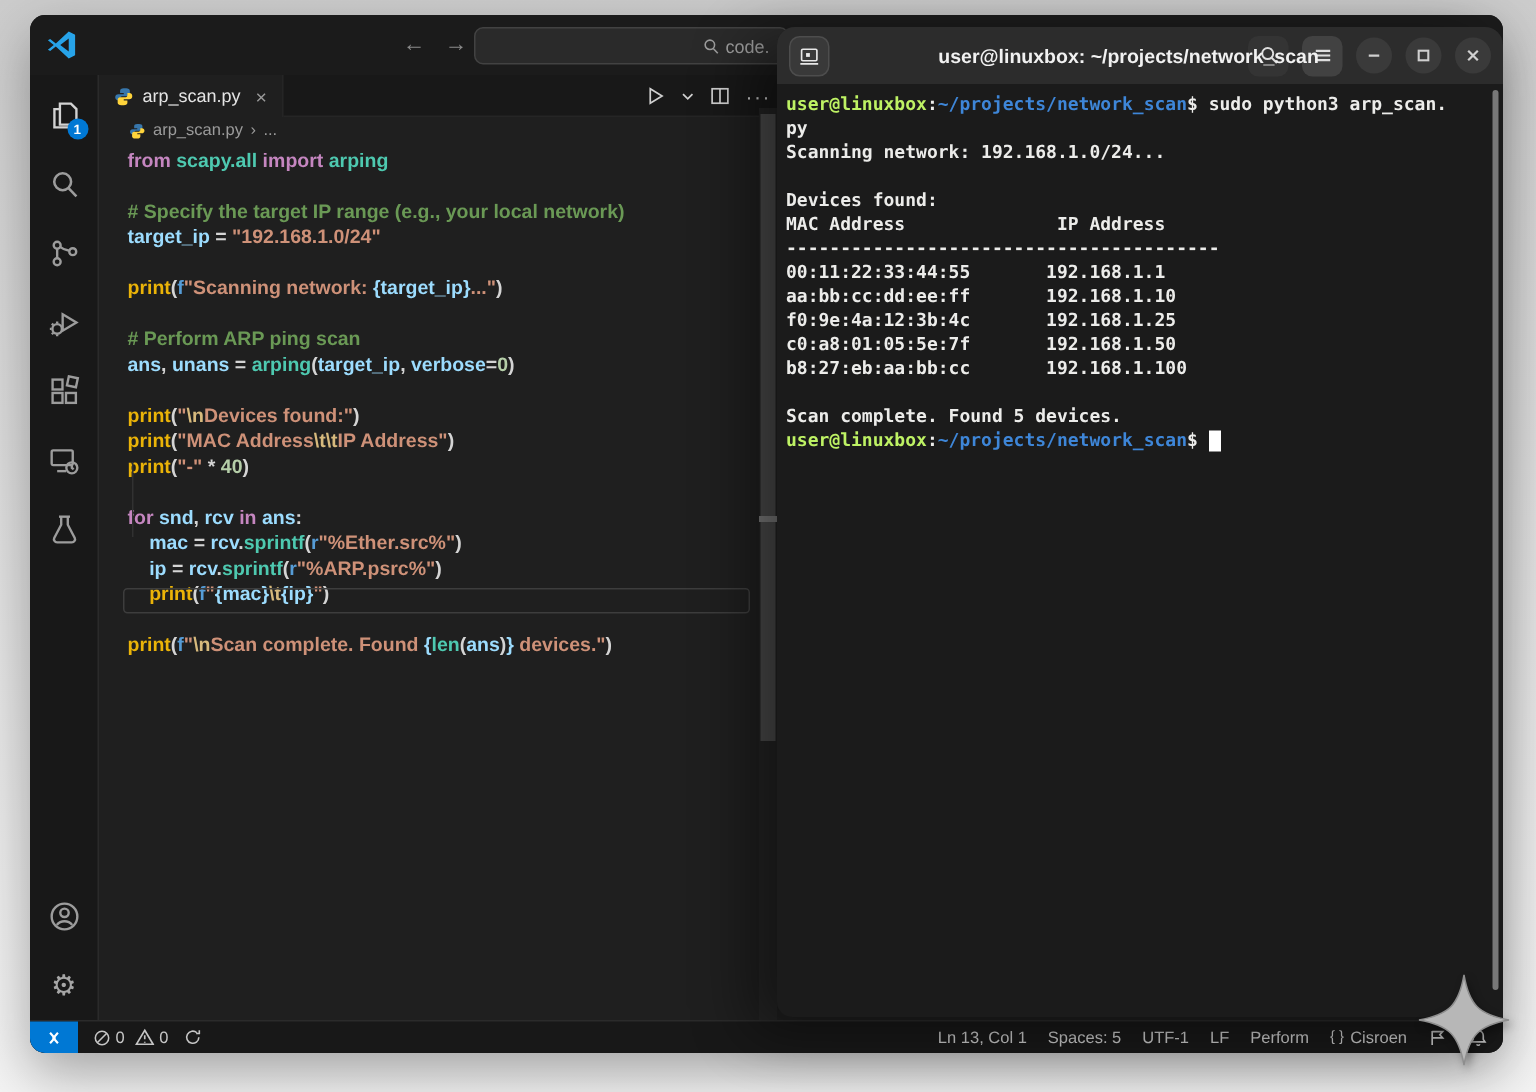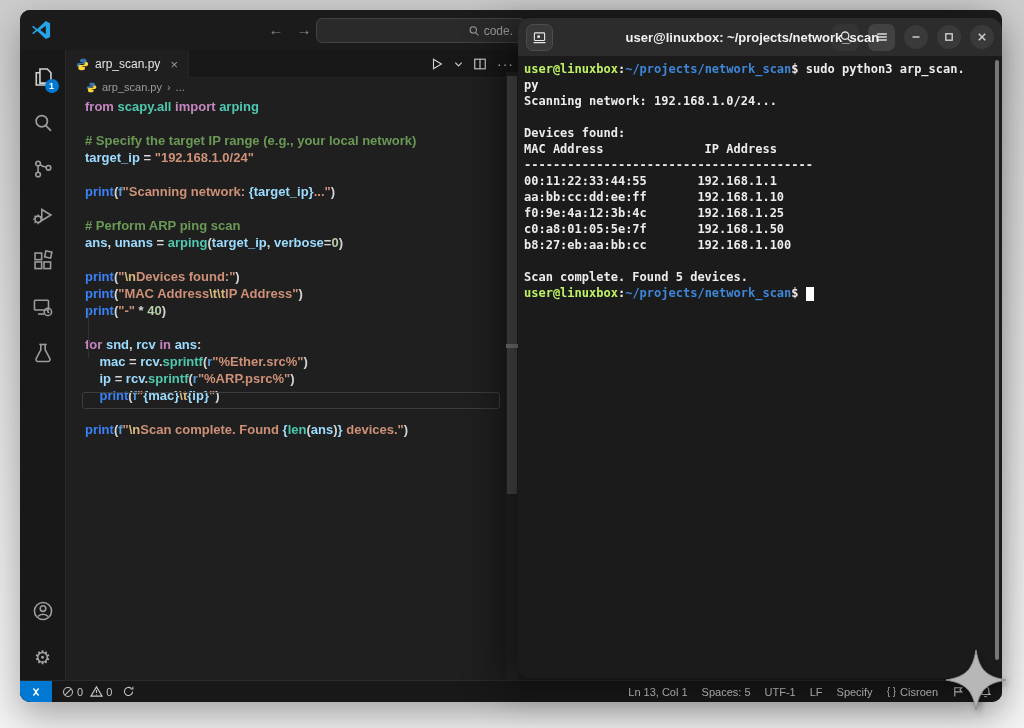--- a/index.html
+++ b/index.html
@@ -57,21 +57,21 @@
     padding:2px 0 0 19px; white-space:pre;
   }
   .editor .cline { height:17px; line-height:17px; }
   .indent-guide { position:absolute; left:22px; top:258px; width:1px; height:50px; background:#313131; }
   .cur-line-box { position:absolute; left:16px; top:342px; width:418px; height:17px; border:1px solid #3d3d3d; border-radius:3px; }
   .ed-scrollbar { position:absolute; left:440px; top:22px; width:12px; bottom:0; background:#242424; }
   .ed-thumb { position:absolute; left:1px; top:4px; width:10px; height:418px; background:#4c4c4c; }
   .ed-marker { position:absolute; left:0; top:272px; width:12px; height:4px; background:#7c7c7c; }
   
   .tok-kw{color:#C586C0}.tok-typ{color:#4EC9B0}.tok-vr{color:#9CDCFE}.tok-st{color:#CE9178}
-  .tok-esc{color:#D7BA7D}.tok-cm{color:#6A9955}.tok-num{color:#B5CEA8}.tok-fnw{color:#3b82f6}
+  .tok-esc{color:#D7BA7D}.tok-cm{color:#6A9955}.tok-num{color:#B5CEA8}.tok-fnw{color:#eab308}
   .tok-pre{color:#569CD6}.tok-pln{color:#D4D4D4}
   .tok-tg{color:#bef264;font-weight:700}.tok-tb{color:#3E86D8;font-weight:700}.tok-tw{color:#ECECEA}
   .tok-cur{display:inline-block;width:8px;height:14px;background:#ffffff;vertical-align:-2px}
   
   .statusbar {
     position:absolute; left:0; bottom:0; width:100%; height:22px; background:#181818;
     border-top:1px solid #2b2b2b; display:flex; align-items:center;
     color:#c5c5c5; font-size:11px;
   }
   .remote-btn { width:32px; height:22px; background:#0078d4; display:flex; align-items:center; justify-content:center; border-radius:0 0 0 9px; }
@@ -258,21 +258,21 @@
       <svg class="icon" width="13" height="13" viewBox="0 0 16 16">
           <path d="M13 8a5 5 0 1 1-1.6-3.7" fill="none" stroke="#c5c5c5" stroke-width="1.3"></path>
           <path d="M13.4 2.3v2.6h-2.6" fill="none" stroke="#c5c5c5" stroke-width="1.3"></path>
         </svg>
     </div>
     <div class="sb-right">
       <span>Ln 13, Col 1</span>
       <span>Spaces: 5</span>
       <span>UTF-1</span>
       <span>LF</span>
-      <span>Specify</span>
+      <span>Perform</span>
       <span class="sb-lang">
         <span style="font-size:10px;">{ }</span>
         <span>Cisroen</span>
       </span>
       <svg class="icon" width="13" height="13" viewBox="0 0 14 14" fill="none" stroke="#c5c5c5" stroke-width="1.2">
           <path d="M3 2.5v10"></path>
           <path d="M3 3h7.5l-2 2.2 2 2.2H3"></path>
         </svg>
       <svg class="icon" width="13" height="13" viewBox="0 0 14 14" fill="none" stroke="#c5c5c5" stroke-width="1.2">
           <path d="M7 2.2a3.6 3.6 0 0 0-3.6 3.6v2.7L2.2 10.3h9.6l-1.2-1.8V5.8A3.6 3.6 0 0 0 7 2.2Z"></path>

